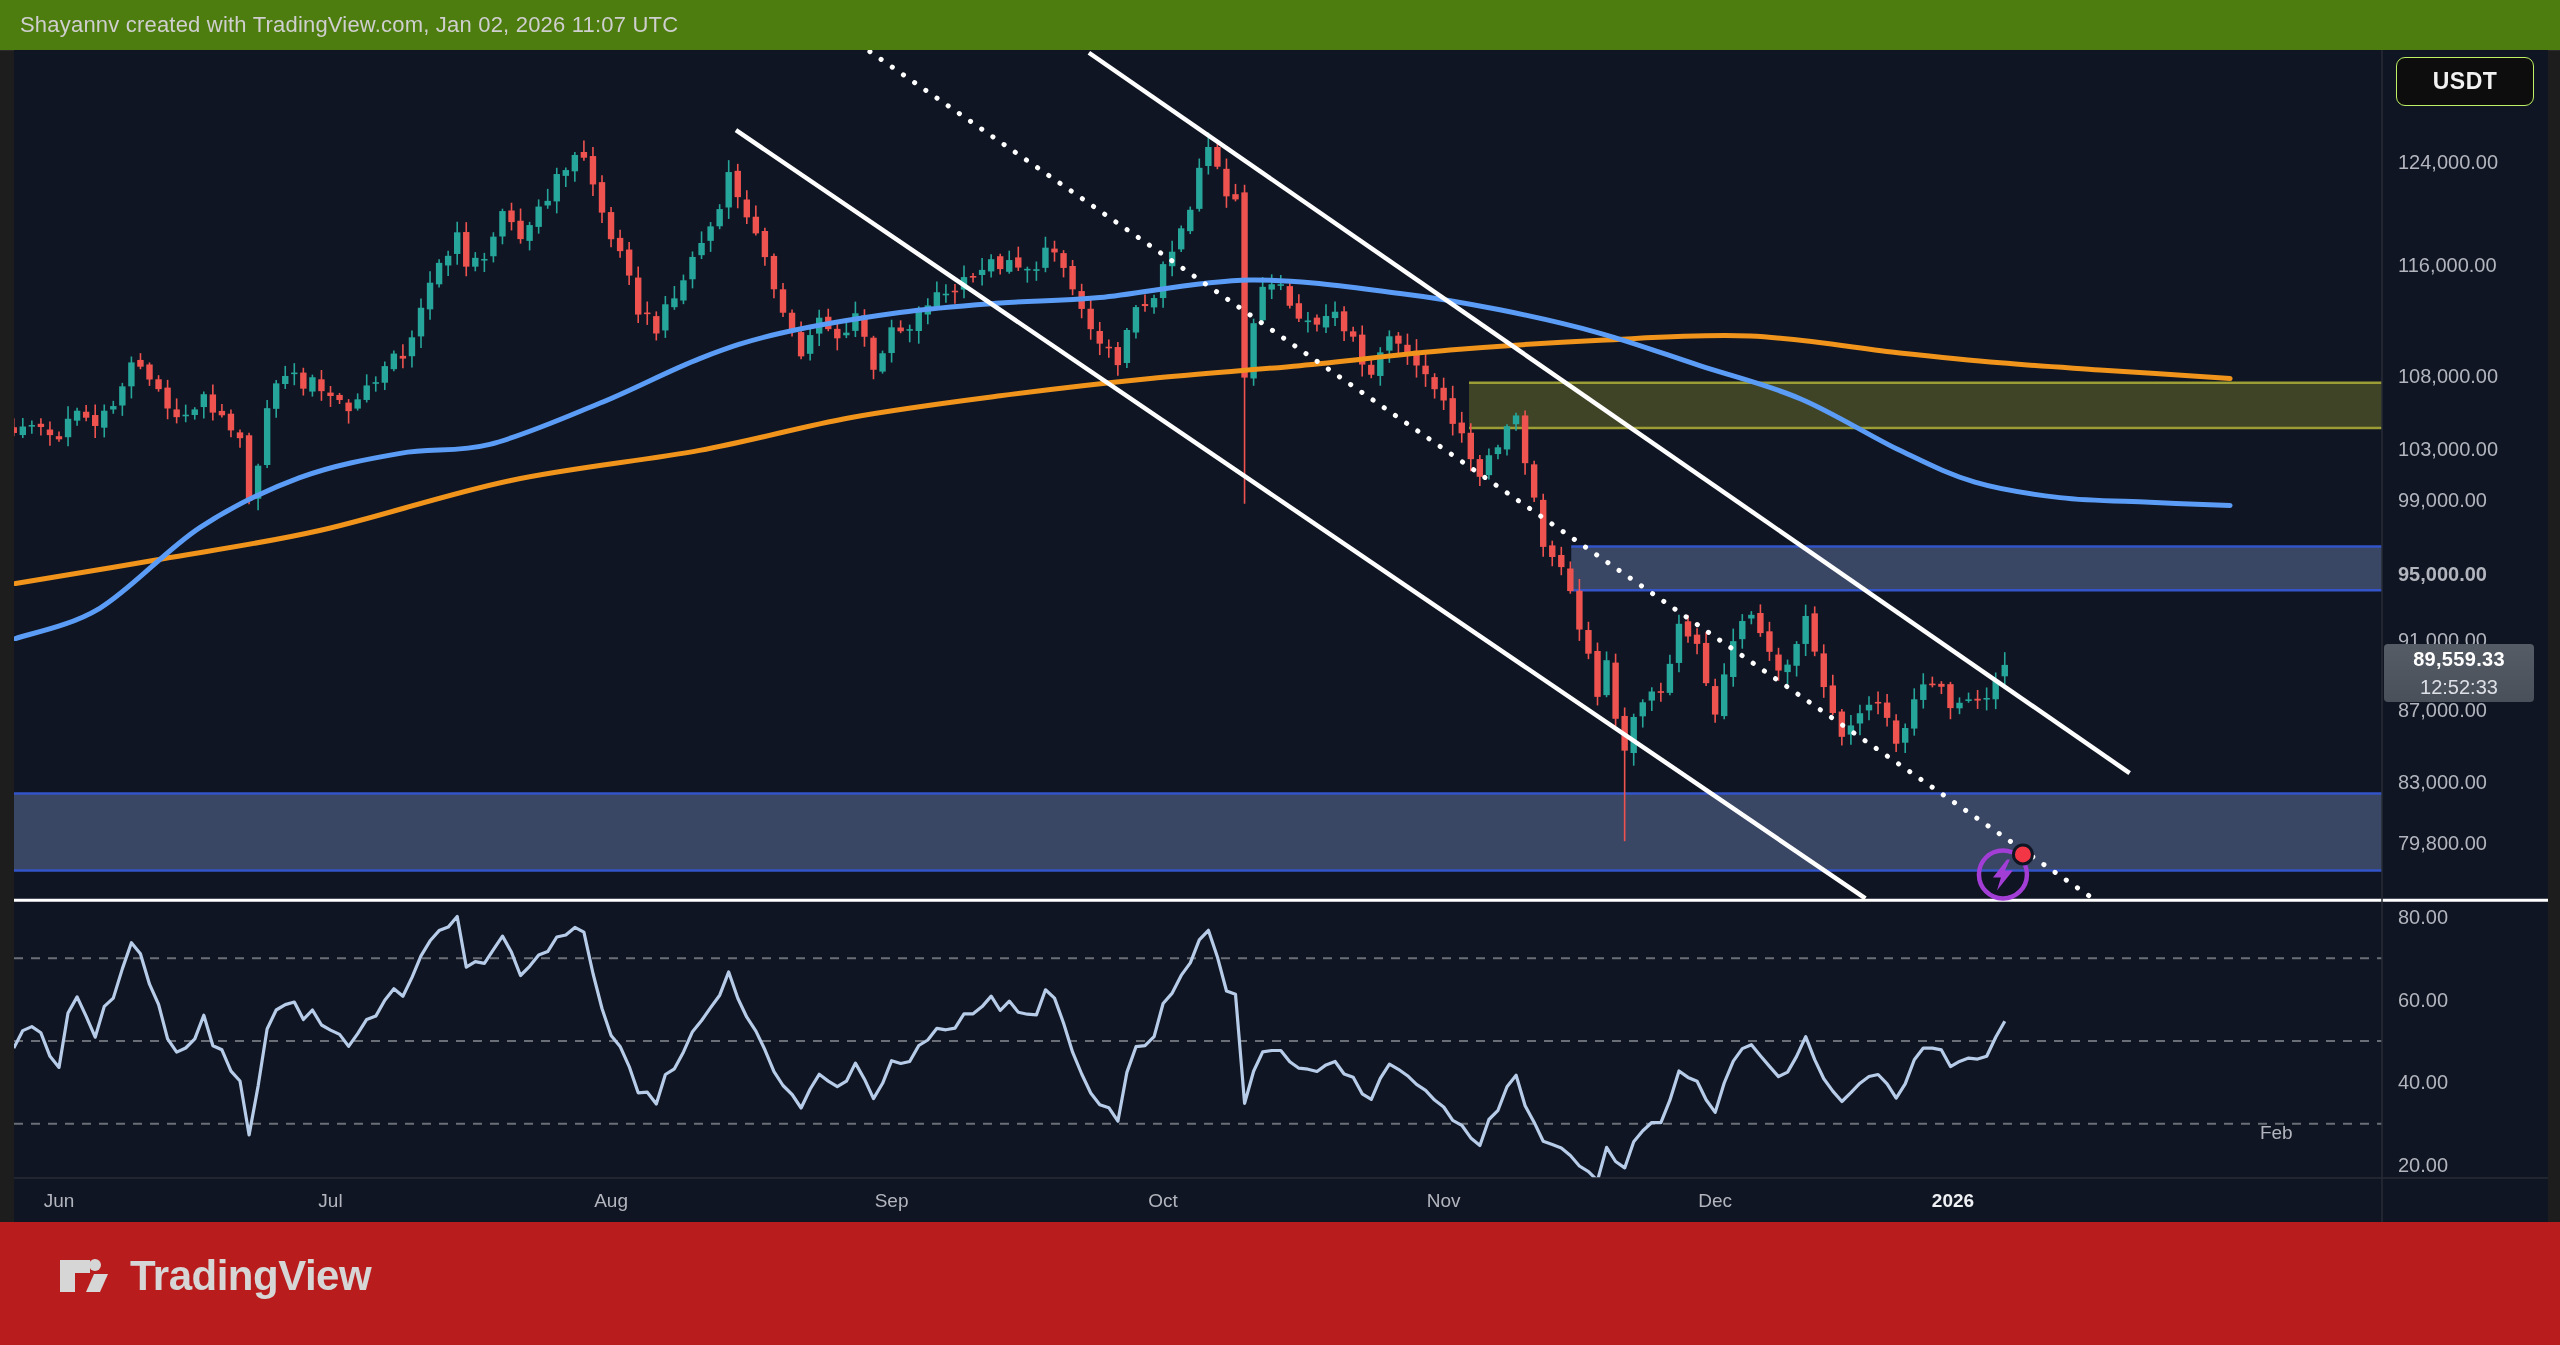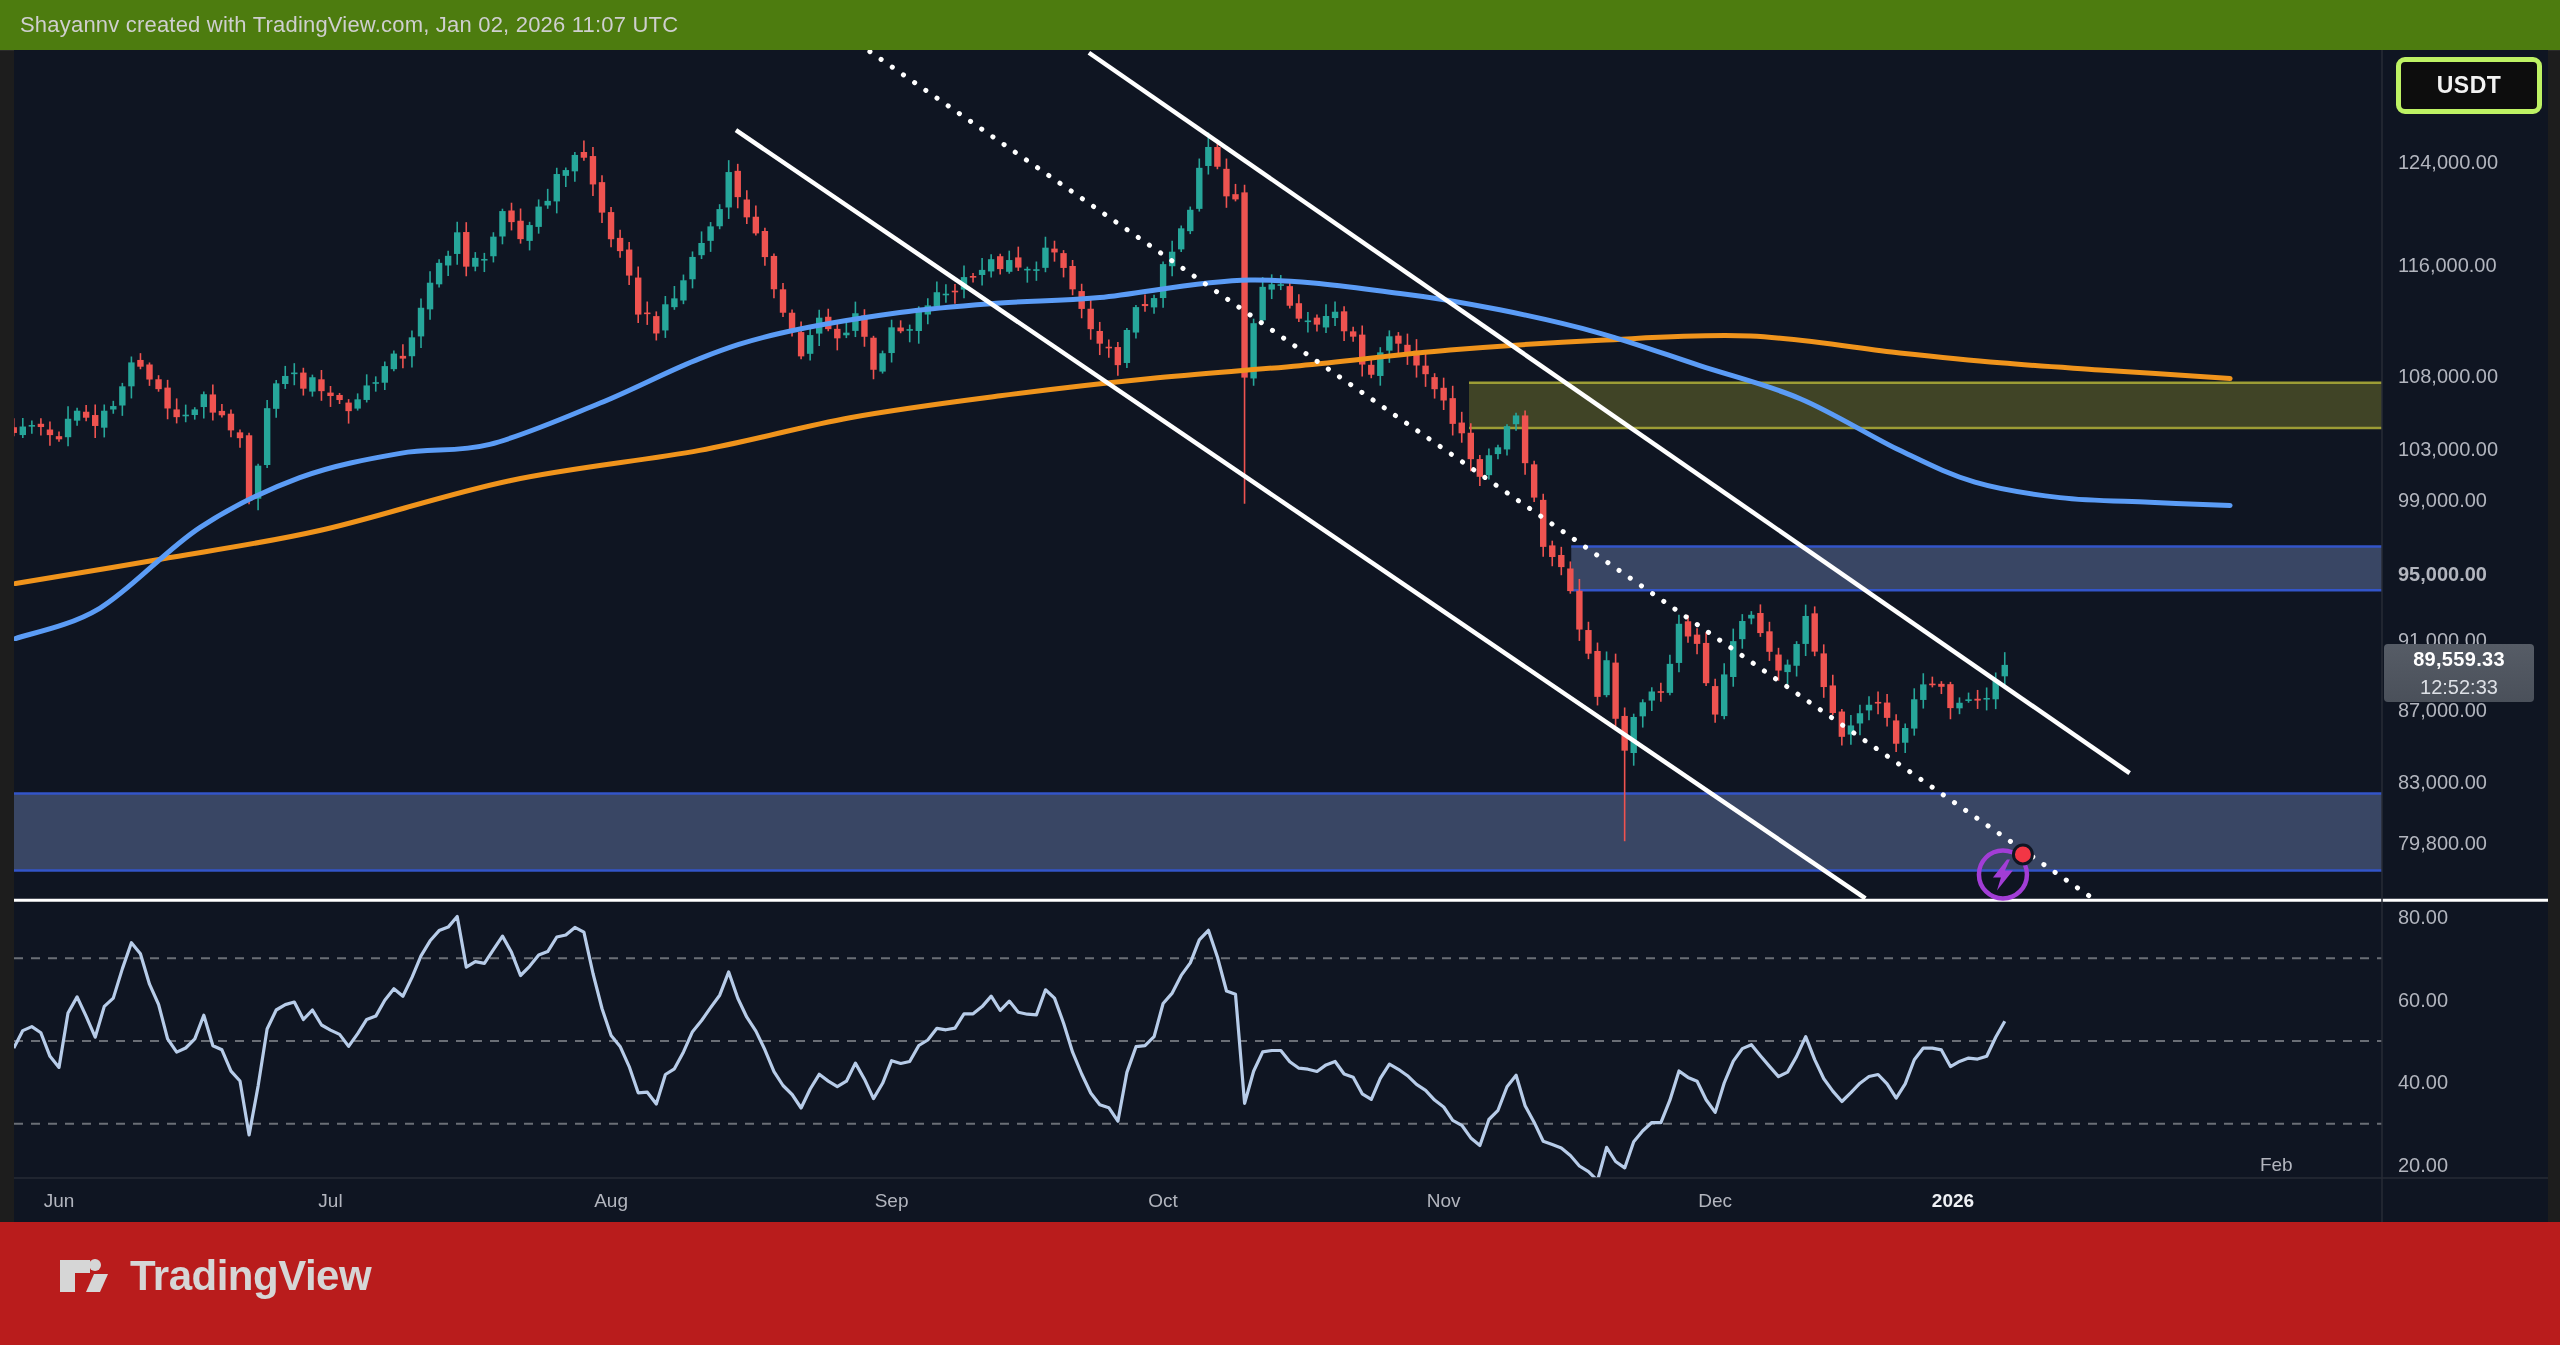--- a/index.html
+++ b/index.html
@@ -5,21 +5,21 @@
   html,body{margin:0;padding:0;width:2560px;height:1345px;background:#1d1d1d;overflow:hidden;
     font-family:"Liberation Sans",sans-serif;-webkit-font-smoothing:antialiased;}
   #topbar{position:absolute;left:0;top:0;width:2560px;height:50px;background:#4d7c0f;
     border-bottom:1px solid #2a2a2a;color:#cfcfcf;font-size:22px;line-height:50px;}
   #topbar span{margin-left:20px;letter-spacing:.2px;}
   #plot-svg{position:absolute;left:0;top:0;}
   .tick-label{position:absolute;color:#b2b5be;font-size:20px;line-height:22px;white-space:nowrap;}
   .month-label{position:absolute;color:#b2b5be;font-size:19px;transform:translateX(-50%);white-space:nowrap;}
   .month-label.emph{color:#eef0f4;font-weight:bold;}
   #usdt-btn{position:absolute;left:2396px;top:57px;width:136px;height:47px;background:#0d0d0d;
-    border:5px solid #bef264;border-radius:9px;color:#f2f2f2;font-size:23px;font-weight:600;
+    border:1px solid #bef264;border-radius:9px;color:#f2f2f2;font-size:23px;font-weight:600;
     display:flex;align-items:center;justify-content:center;letter-spacing:.5px;cursor:pointer;}
   #price-tag{position:absolute;left:2384px;top:644px;width:150px;height:58px;border-radius:4px;
     background:linear-gradient(#565c66,#4a505a);color:#fff;font-size:20px;text-align:center;}
   #price-tag .p{line-height:30px;font-weight:600;letter-spacing:.3px;}
   #price-tag .c{line-height:26px;color:#dde0e6;font-weight:400;}
   #footer{position:absolute;left:0;top:1222px;width:2560px;height:123px;background:#b91c1c;}
   #logo{position:absolute;left:56px;top:26px;display:flex;align-items:center;gap:18px;}
   #logo .wordmark{color:#d6d6d6;font-size:42px;font-weight:bold;letter-spacing:-0.5px;}
 </style>
 </head>
@@ -543,21 +543,21 @@
 
 <div id="time-axis">
     <div class="month-label" style="left: 59px; top: 1190px;">Jun</div>
     <div class="month-label" style="left: 330.5px; top: 1190px;">Jul</div>
     <div class="month-label" style="left: 611.05px; top: 1190px;">Aug</div>
     <div class="month-label" style="left: 891.6px; top: 1190px;">Sep</div>
     <div class="month-label" style="left: 1163.1px; top: 1190px;">Oct</div>
     <div class="month-label" style="left: 1443.65px; top: 1190px;">Nov</div>
     <div class="month-label" style="left: 1715.15px; top: 1190px;">Dec</div>
     <div class="month-label emph" style="left: 1953px; top: 1190px; text-align: right;">2026</div>
-    <div class="month-label" style="left: 2276.25px; top: 1122px; margin-top: 32px;">Feb</div>
+    <div class="month-label" style="left: 2276.25px; top: 1122px;">Feb</div>
   </div>
 
 <div id="usdt-btn">USDT</div>
 
 <div id="price-tag">
   <div class="p">89,559.33</div>
   <div class="c">12:52:33</div>
 </div>
 
 <div id="footer">

